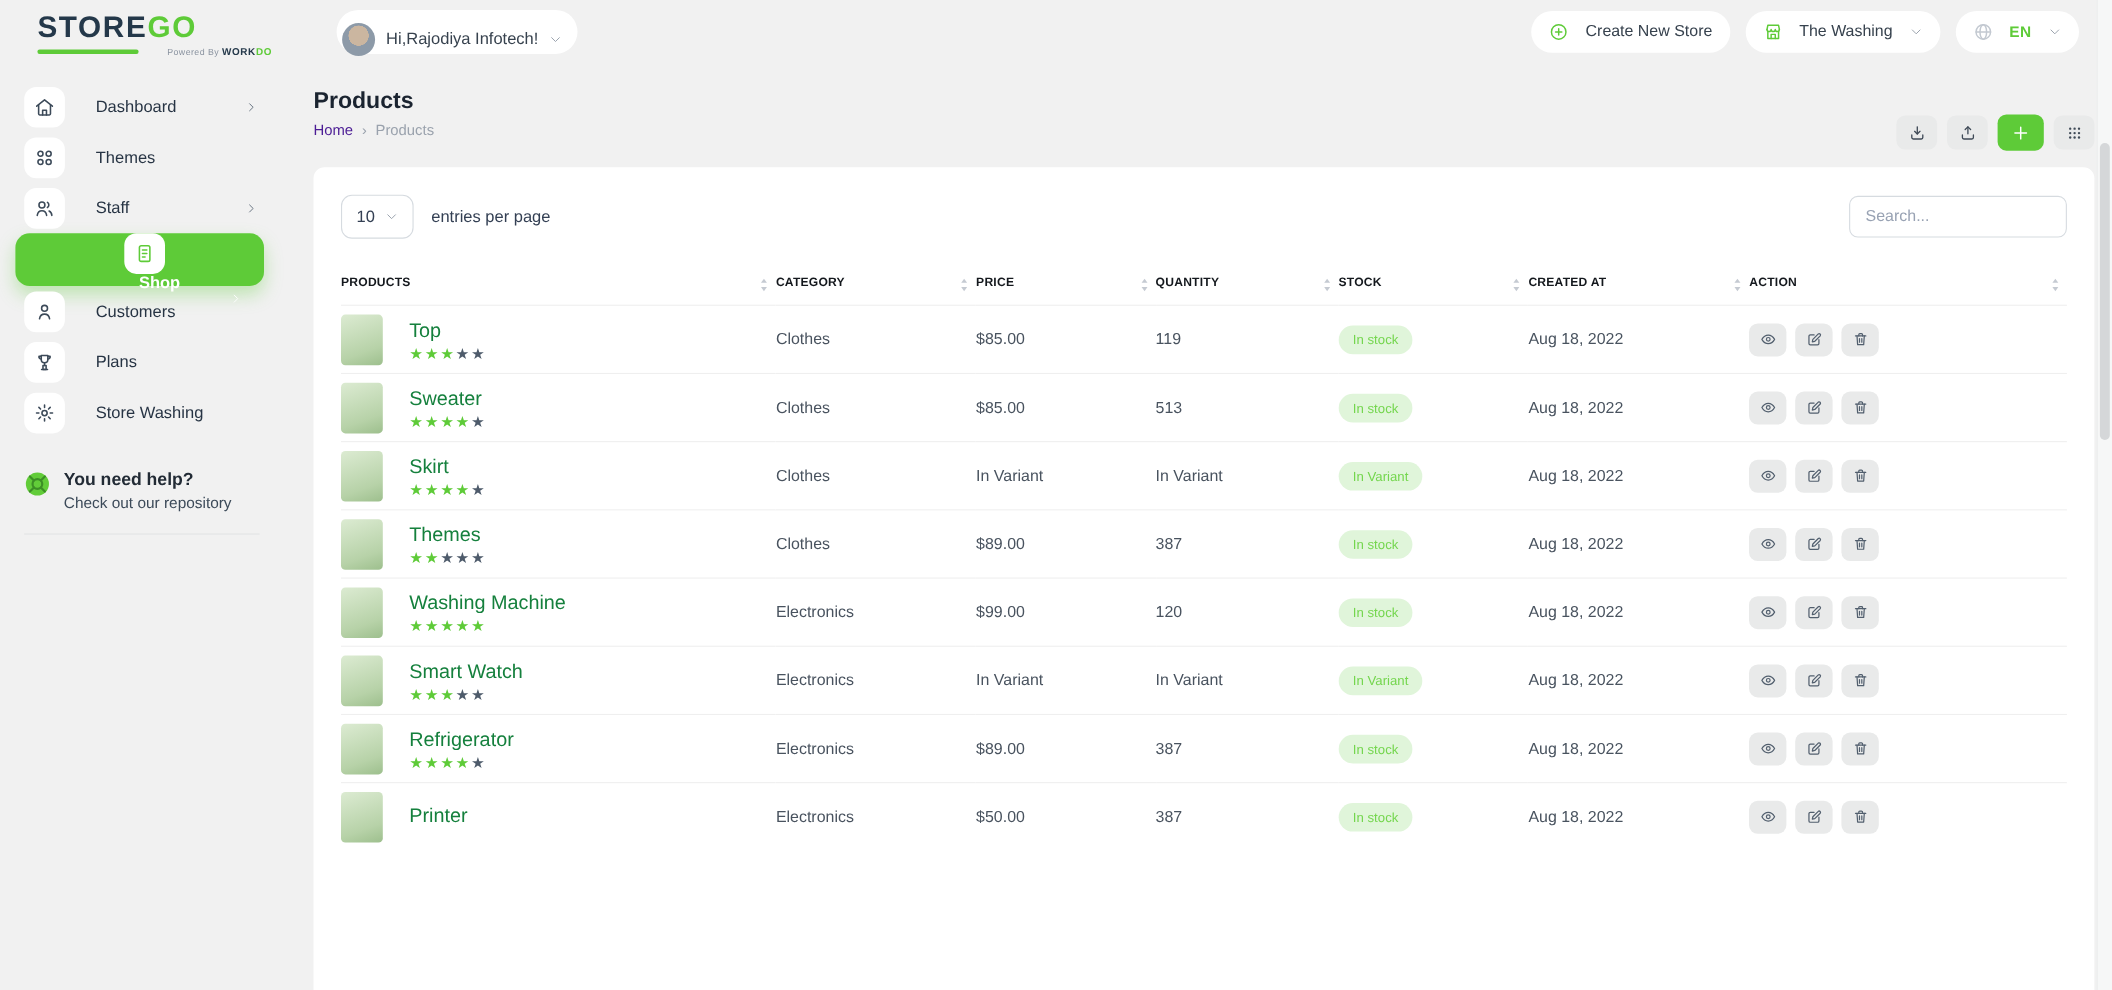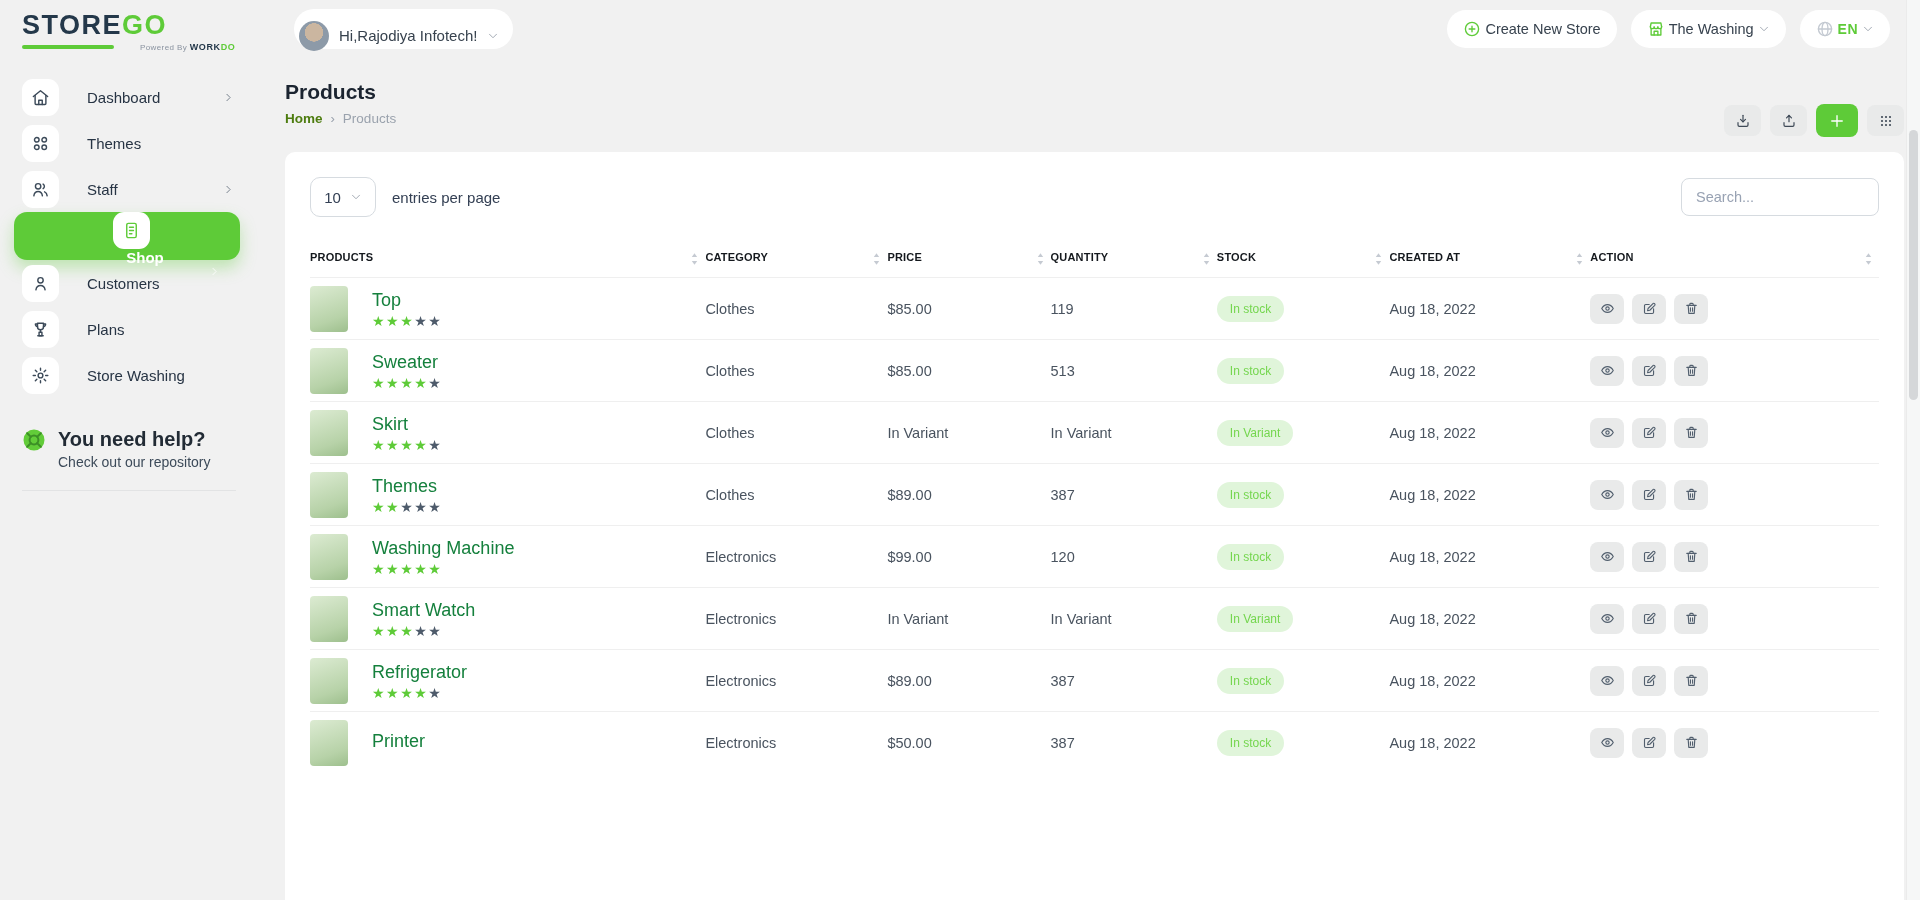--- a/index.html
+++ b/index.html
@@ -1,36 +1,36 @@
 <!DOCTYPE html>
 <html><head>
 <meta charset="utf-8">
 <style>
   * { margin:0; padding:0; box-sizing:border-box; }
   html,body { width:1920px; height:900px; overflow:hidden; }
   body { font-family:"Liberation Sans", sans-serif; background:#f1f1f1; color:#37424e; }
   .app { position:relative; width:1920px; height:900px; overflow:hidden; }
 
   
-  .topbar { position:absolute; top:0; left:4px; right:0; height:58px; display:flex; align-items:center; padding:0 30px 0 18px; }
+  .topbar { position:absolute; top:0; left:16px; right:0; height:58px; display:flex; align-items:center; padding:0 30px 0 18px; }
   .logo { width:232px; padding-top:6px; }
   .logo-line1 { font-size:27px; font-weight:800; letter-spacing:1.5px; color:#24384a; line-height:1; }
   .logo-go { color:#5ecb38; }
   .logo-line2 { display:flex; align-items:center; margin-top:3px;gap:16px; }
   .logo-bar { flex:0 0 92px; height:4px; border-radius:2px; background:#5ecb38; margin-right:10px; }
   .powered { font-size:8px; color:#8a93a0; letter-spacing:.4px; white-space:nowrap; }
   .powered b { color:#24384a; font-size:9px; letter-spacing:.6px; }
   .powered b .g { color:#5ecb38; }
   .pill { background:#fff; border-radius:20px; display:flex; align-items:center; border:none; cursor:pointer; font-family:inherit; }
   .user-pill { margin-left:40px; height:40px; padding:18px 14px 5px 5px; gap:10px; }
   .avatar { width:30px; height:30px; border-radius:50%; background:radial-gradient(circle at 50% 38%, #cbb6a0 0 38%, #8d9aa8 39% 100%); }
   .user-name { font-size:15px; color:#37424e; }
   .chev { display:inline-flex; width:12px; height:12px; color:#9aa2ad; }
   .top-right { margin-left:auto; display:flex; gap:14px; align-items:center; }
-  .tr-pill { height:38px; padding:0 16px; gap:4px; font-size:14.5px; color:#37424e; }
+  .tr-pill { height:38px; padding:0 16px; gap:15px; font-size:14.5px; color:#37424e; }
   .ic { display:inline-flex; }
   .ic svg { width:100%; height:100%; }
   .ic-18 { width:18px; height:18px; }
   .ic-green { color:#5ecb38; }
   .ic-gray { color:#c3c9d1; }
   .lang-label { color:#5ecb38; font-weight:700; font-size:14px; letter-spacing:.5px; }
 
   
   .sidebar { position:absolute; top:58px; left:0; bottom:0; width:262px; padding:16px 0 0 22px; }
   .side-item { display:flex; align-items:center; height:46px; cursor:pointer; }
@@ -38,30 +38,30 @@
   .side-ic svg { width:19px; height:19px; }
   .side-label { margin-left:28px; font-size:15px; color:#273444; font-weight:500; }
   .side-chev { margin-left:auto; margin-right:28px; width:11px; height:11px; color:#5d6max8; color:#5d6a78; display:none; }
   .side-item.has-chev .side-chev { display:inline-flex; }
   .side-item.active { background:#5ecb38; border-radius:13px; margin-left:-8px; padding-left:8px; margin-right:22px; height:48px; box-shadow:0 8px 16px rgba(94,203,56,.35);flex-direction:column; }
   .side-item.active .side-ic { color:#5ecb38; }
   .side-item.active .side-label { color:#fff; font-weight:700; }
   .side-item.active .side-chev { color:#fff; margin-right:20px; }
   .help { display:flex; margin-top:30px; gap:12px; align-items:flex-start; padding-right:26px; }
   .help-ic { width:24px; height:24px; flex:0 0 24px; }
-  .help-title { font-size:20px; font-weight:700; color:#222b35; }
+  .help-title { font-size:16px; font-weight:700; color:#222b35; }
   .help-sub { font-size:14px; color:#3c4a59; margin-top:3px; }
   .side-divider { border:none; border-top:1px solid #e2e3e4; margin:20px 26px 0 0; }
 
   
   .main { position:absolute; top:58px; left:262px; right:16px; bottom:0; padding-left:23px; }
   .page-head { display:flex; align-items:flex-start; margin-top:22px; }
   .page-title { font-size:21px; font-weight:700; color:#1b2430; }
   .breadcrumb { display:flex; align-items:center; gap:8px; margin-top:7px; font-size:13.5px; }
-  .bc-home { color:#4d7c0f; cursor:pointer;font-weight:bold; }
+  .bc-home { color:#4c1d95; cursor:pointer; }
   .bc-sep { color:#9aa2ad; font-size:13px; }
   .bc-cur { color:#9aa2ad; }
   .toolbar { margin-left:auto; display:flex; gap:9px; align-items:center; margin-top:24px; }
   .tbtn { width:37px; height:31px; border-radius:8px; background:#e9eaea; border:none; display:flex; align-items:center; justify-content:center; color:#3f4a57; cursor:pointer; }
   .tbtn.primary { background:#5ecb38; color:#fff; width:42px; height:33px; }
   .tbtn svg { width:16px; height:16px; }
   .tbtn.primary svg { width:18px; height:18px; }
 
   .card { margin-top:15px; background:#fff; border-radius:10px; padding:25px; height:790px; }
   .controls { display:flex; align-items:center; }

